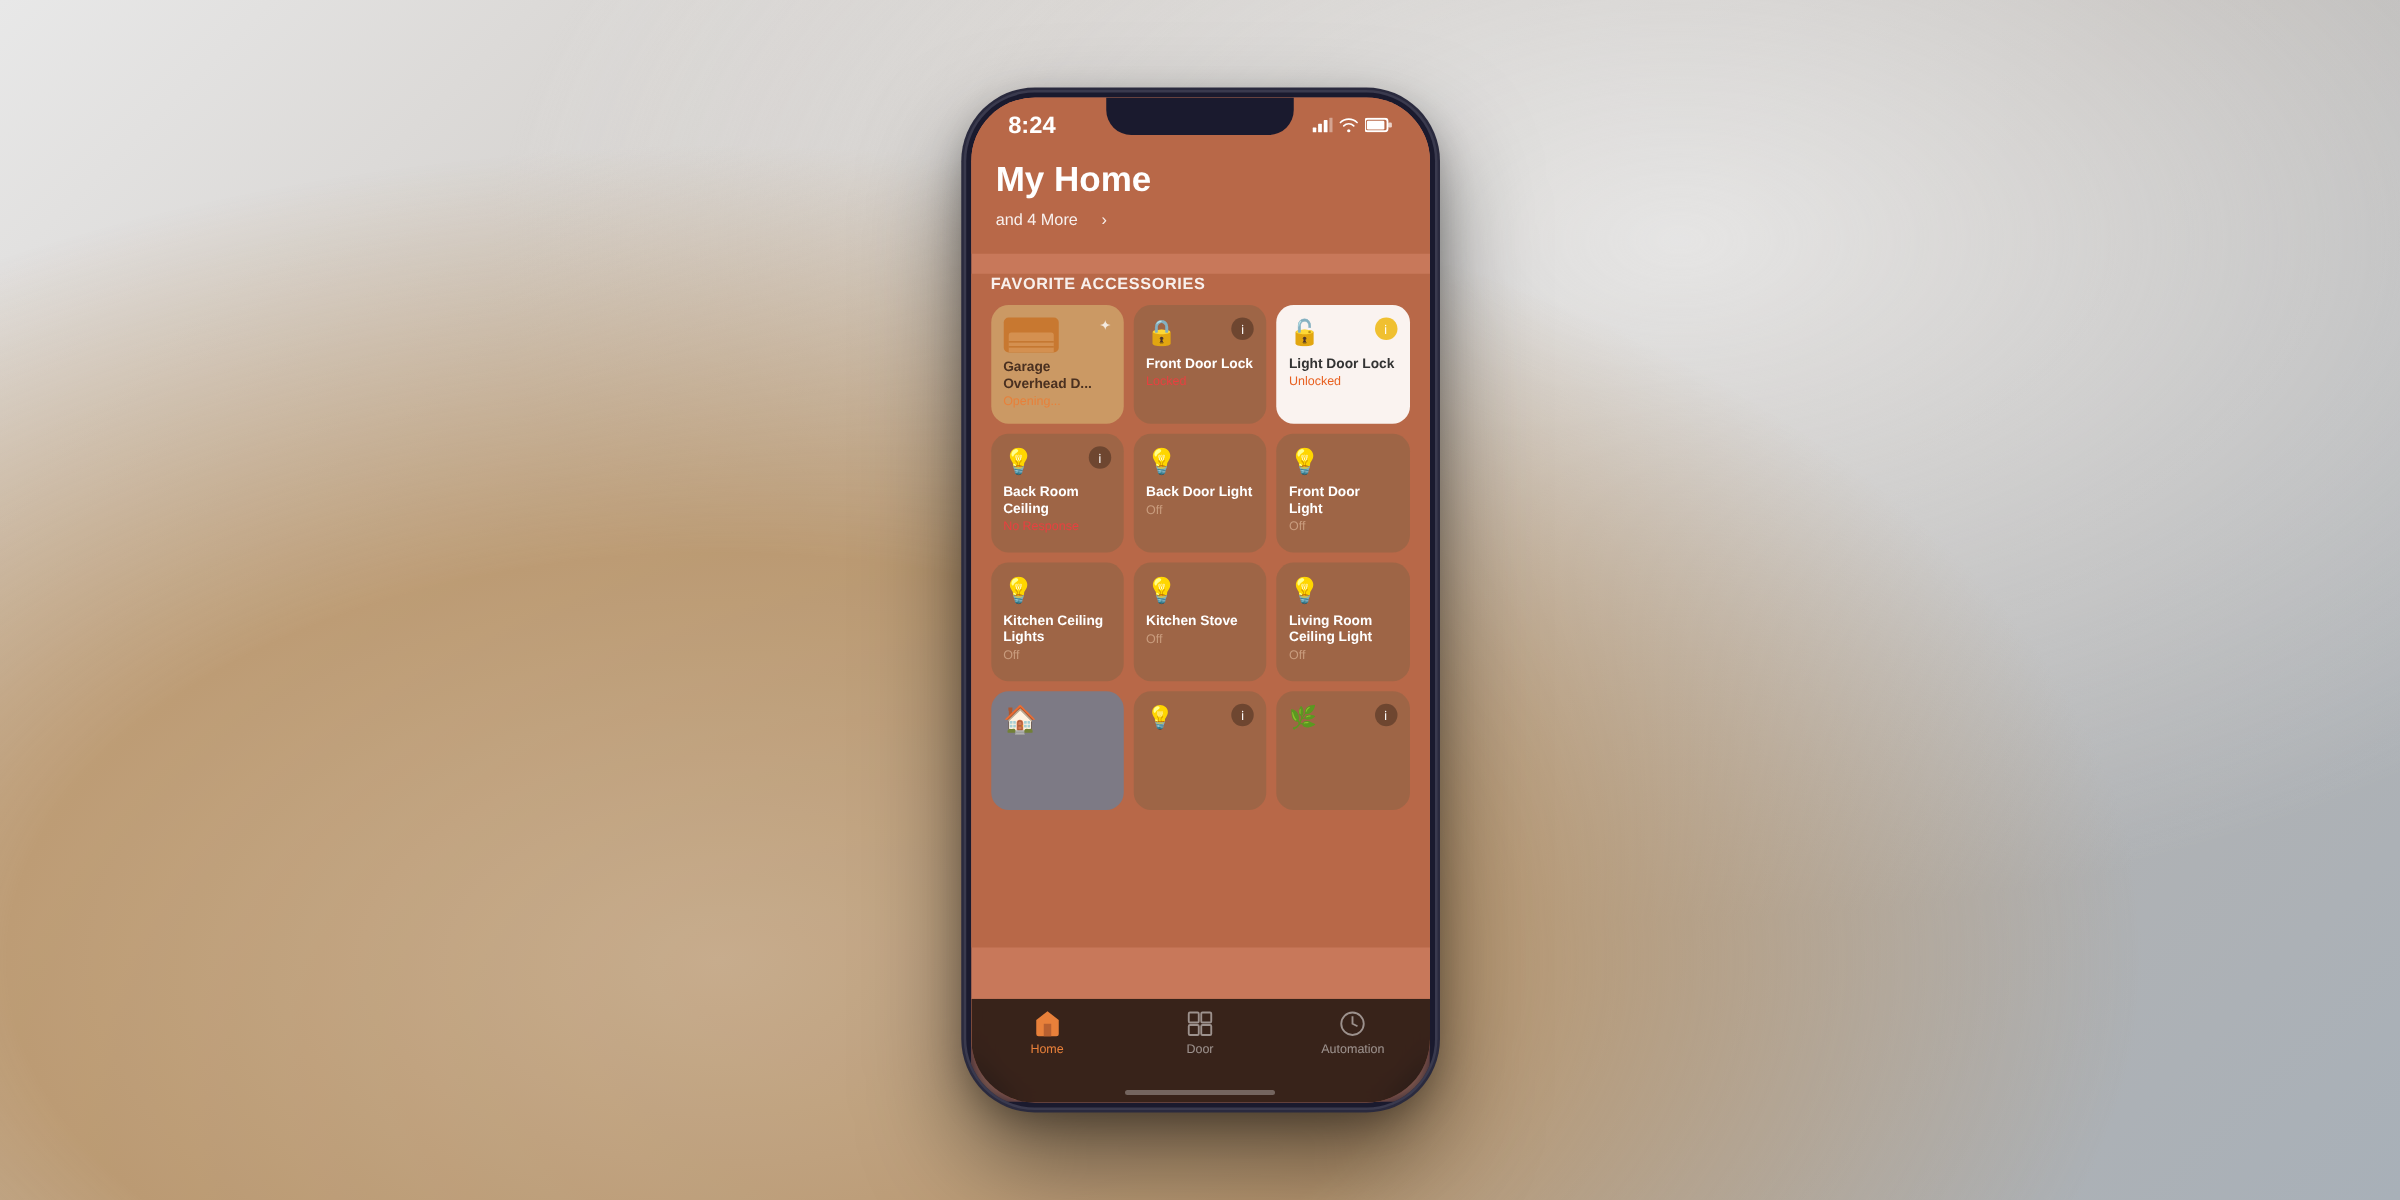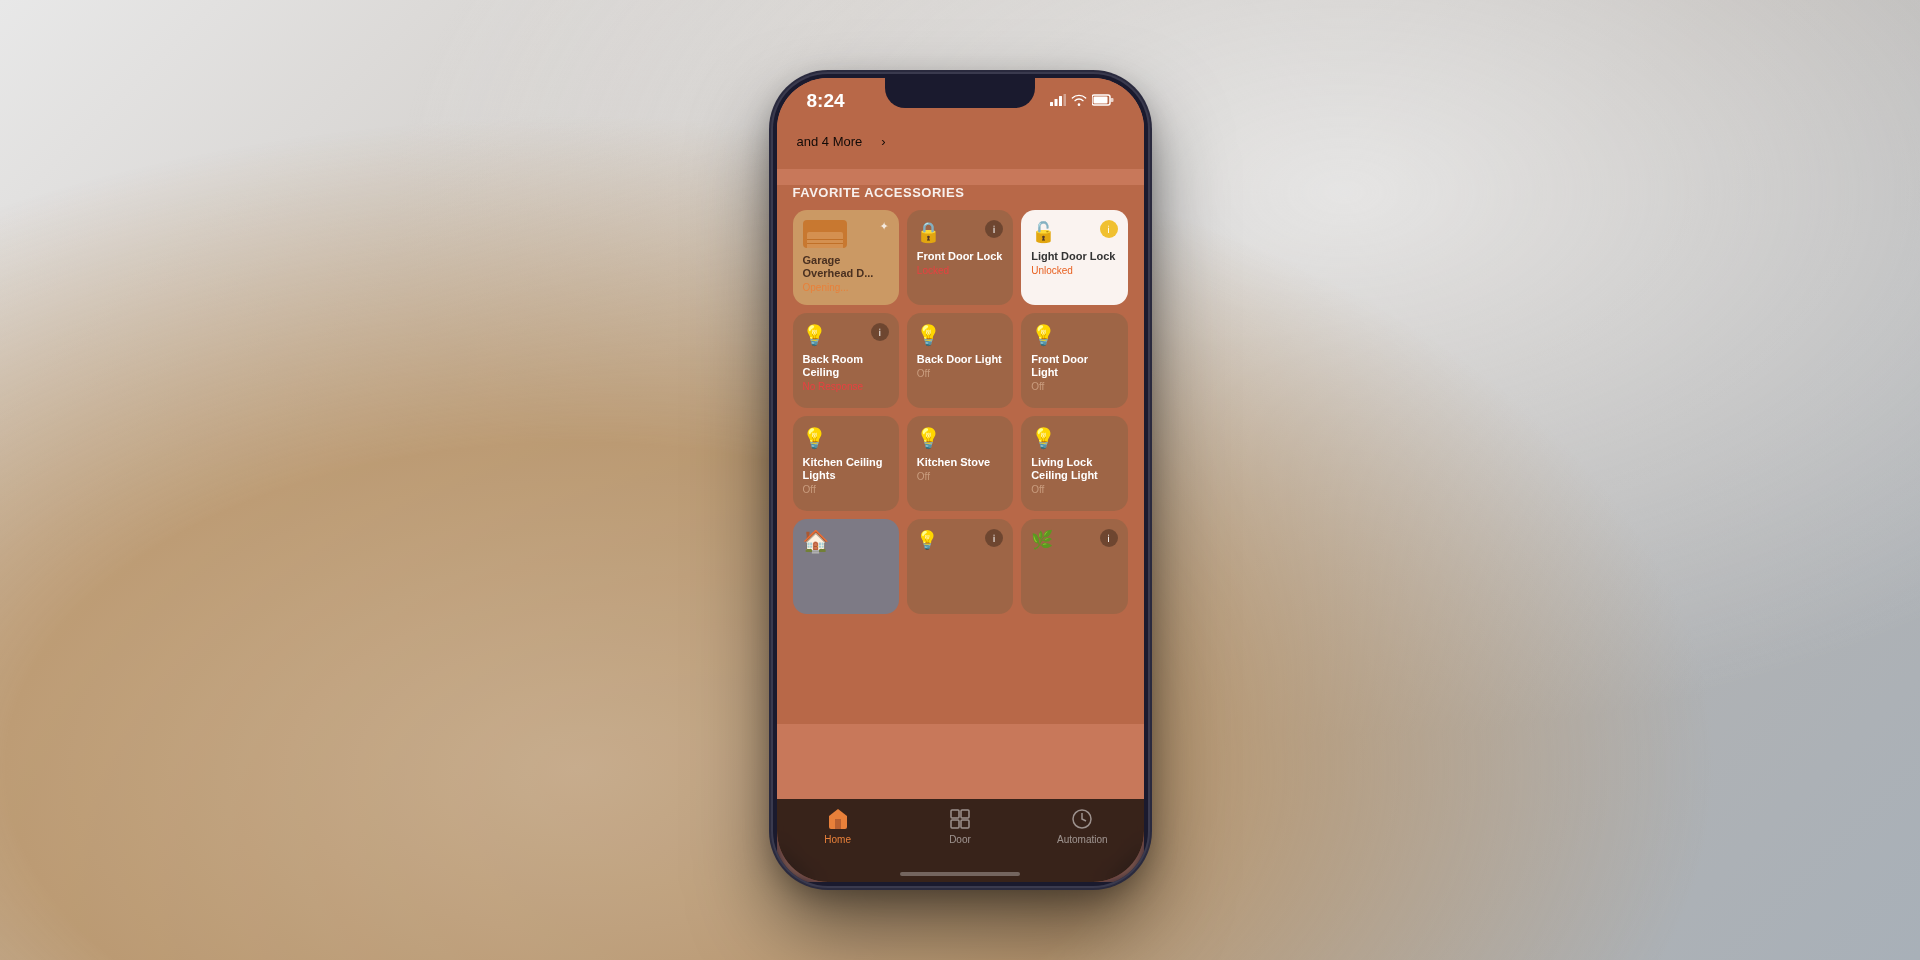--- a/index.html
+++ b/index.html
@@ -152,21 +152,21 @@
       font-weight: 700;
       margin-bottom: 8px;
     }
     .alert-text {
       color: white;
       font-size: 14px;
       line-height: 1.4;
       font-weight: 400;
     }
     .more-link {
-      color: #000000;
+      color: #ffffff;
       font-size: 13px;
       margin-top: 6px;
       display: flex;
       align-items: flex-start;
       gap: 19px;
       opacity: 0.9;
     }
     
     .main-content {
       background: #b86848;
@@ -310,20 +310,21 @@
             <rect x="1.5" y="2.5" width="14" height="7" rx="1" fill="white"></rect>
             <rect x="18.5" y="4" width="3" height="4" rx="1" fill="white" opacity="0.7"></rect>
           </svg>
         </span>
       </div>
     </div>
 
     <div class="scroll-content">
 
       <div class="header">
+        <div class="page-title">My Home</div>
         <div class="more-link">
           <span>and 4 More</span>
           <span>›</span>
         </div>
       </div>
 
       <div class="main-content">
         <div class="section-title">Favorite Accessories</div>
 
         <div class="accessories-grid">
@@ -403,21 +404,21 @@
               <div style="font-size:20px;">💡</div>
             </div>
             <div class="tile-name">Kitchen Stove</div>
             <div class="tile-status" style="color:rgba(220,180,150,0.7);font-size:10px;">Off</div>
           </div>
 
           <div class="accessory-tile" style="background:rgba(140,100,70,0.6);">
             <div class="tile-top-row">
               <div style="font-size:20px;">💡</div>
             </div>
-            <div class="tile-name">Living Lock Ceiling Light</div>
+            <div class="tile-name">Living Room Ceiling Light</div>
             <div class="tile-status" style="color:rgba(220,180,150,0.7);font-size:10px;">Off</div>
           </div>
         </div>
 
         <div class="accessories-grid" style="margin-top:8px;margin-bottom:90px;">
           <div class="accessory-tile" style="background:rgba(100,130,160,0.7);height:55px;overflow:hidden;">
             <div style="font-size:22px;">🏠</div>
           </div>
           <div class="accessory-tile" style="background:rgba(140,100,70,0.6);height:55px;overflow:hidden;">
             <div class="tile-top-row">

